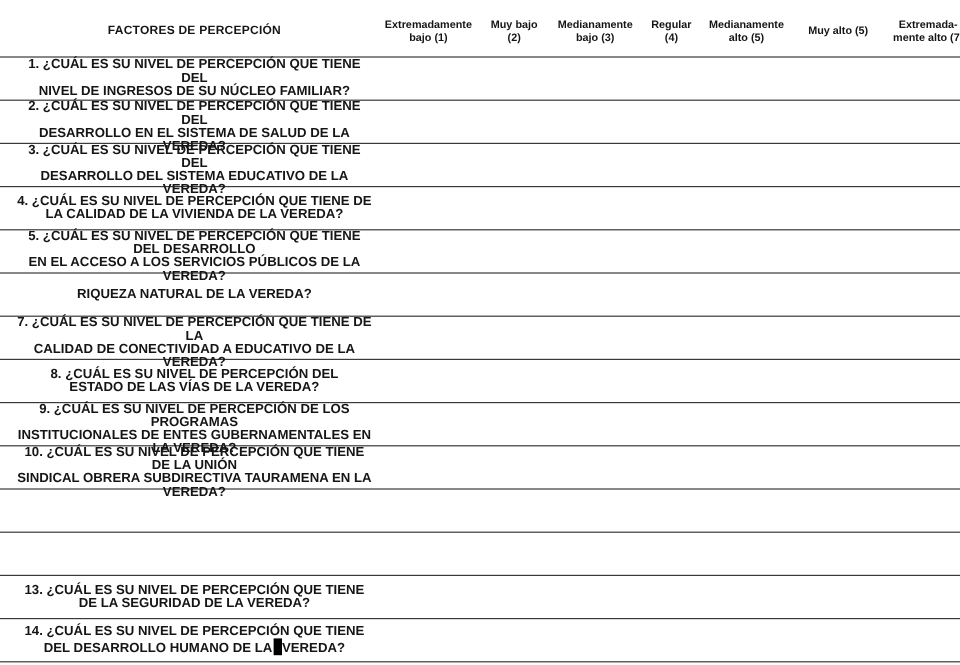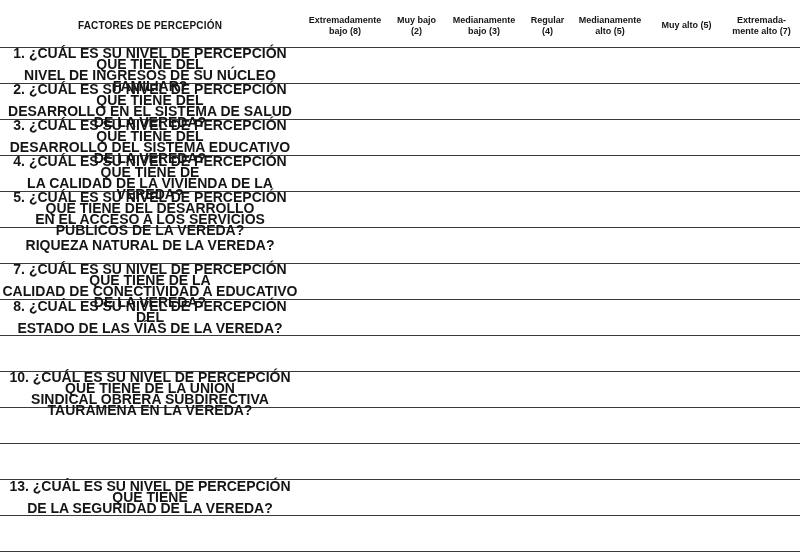--- a/index.html
+++ b/index.html
@@ -7,45 +7,46 @@
   body {
     font-family:"Liberation Sans", sans-serif;
     color:#151515;
     -webkit-font-smoothing:antialiased;
   }
   .sheet { width:800px; height:554px; background:#fff; padding-top:4px; overflow:hidden; }
   .grid {
     display:grid;
     grid-template-columns:300px 90px 53px 82px 45px 80px 73px 77px;
     align-items:center;
+    padding-left:12px;
   }
   .header-row { height:44px; border-bottom:1px solid #3a3a3a; }
   .q-row { height:36px; border-bottom:1px solid #3a3a3a; }
   .cell { height:100%; display:flex; flex-direction:column; justify-content:center; }
   .hfactor {
     text-align:center; font-weight:bold; font-size:10px; letter-spacing:0.2px;
   }
   .hscale { text-align:center; font-weight:bold; font-size:9px; line-height:11px; }
-  .qcell { text-align:center; font-weight:bold; font-size:14px; line-height:11px; padding:0 2px; }
+  .qcell { text-align:center; font-weight:bold; font-size:11px; line-height:11px; padding:0 2px; }
   .acell { }
   .cursor {
     display:inline-block; width:7px; height:14px; background:#000;
     vertical-align:-3px; margin:0 0 0 1px;
   }
 </style>
 </head>
 <body>
 
 <div class="sheet">
 
   <div class="grid header-row">
     <div class="cell hfactor">FACTORES DE PERCEPCIÓN</div>
     <div class="cell hscale">
       <div>Extremadamente</div>
-      <div>bajo (8)</div>
+      <div>bajo (1)</div>
     </div>
     <div class="cell hscale">
       <div>Muy bajo</div>
       <div>(2)</div>
     </div>
     <div class="cell hscale">
       <div>Medianamente</div>
       <div>bajo (3)</div>
     </div>
     <div class="cell hscale">
@@ -170,20 +171,24 @@
     <div class="cell acell"></div>
     <div class="cell acell"></div>
     <div class="cell acell"></div>
     <div class="cell acell"></div>
     <div class="cell acell"></div>
     <div class="cell acell"></div>
     <div class="cell acell"></div>
   </div>
 
   <div class="grid q-row">
+    <div class="cell qcell">
+      <div>9. ¿CUÁL ES SU NIVEL DE PERCEPCIÓN DE LOS PROGRAMAS</div>
+      <div>INSTITUCIONALES DE ENTES GUBERNAMENTALES EN LA VEREDA?</div>
+    </div>
     <div class="cell acell"></div>
     <div class="cell acell"></div>
     <div class="cell acell"></div>
     <div class="cell acell"></div>
     <div class="cell acell"></div>
     <div class="cell acell"></div>
     <div class="cell acell"></div>
   </div>
 
   <div class="grid q-row">
@@ -228,20 +233,26 @@
     <div class="cell acell"></div>
     <div class="cell acell"></div>
     <div class="cell acell"></div>
     <div class="cell acell"></div>
     <div class="cell acell"></div>
     <div class="cell acell"></div>
     <div class="cell acell"></div>
   </div>
 
   <div class="grid q-row">
+    <div class="cell qcell">
+      <div>14. ¿CUÁL ES SU NIVEL DE PERCEPCIÓN QUE TIENE</div>
+      <div>
+        <span>DEL DESARROLLO HUMANO DE LA</span><span class="cursor"></span><span>VEREDA?</span>
+      </div>
+    </div>
     <div class="cell acell"></div>
     <div class="cell acell"></div>
     <div class="cell acell"></div>
     <div class="cell acell"></div>
     <div class="cell acell"></div>
     <div class="cell acell"></div>
     <div class="cell acell"></div>
   </div>
 
 </div>

